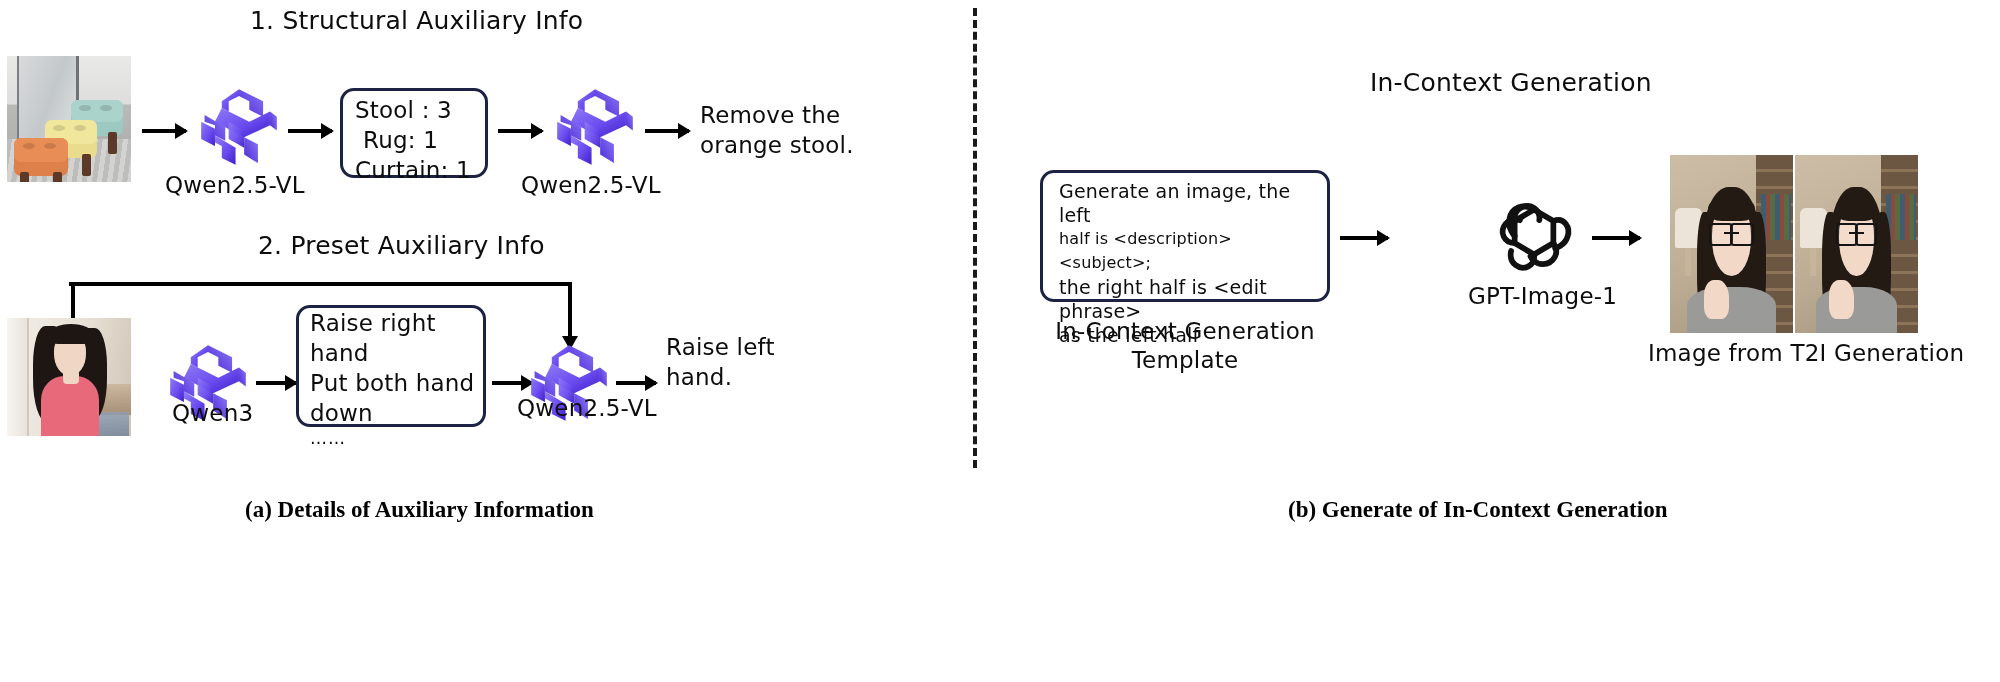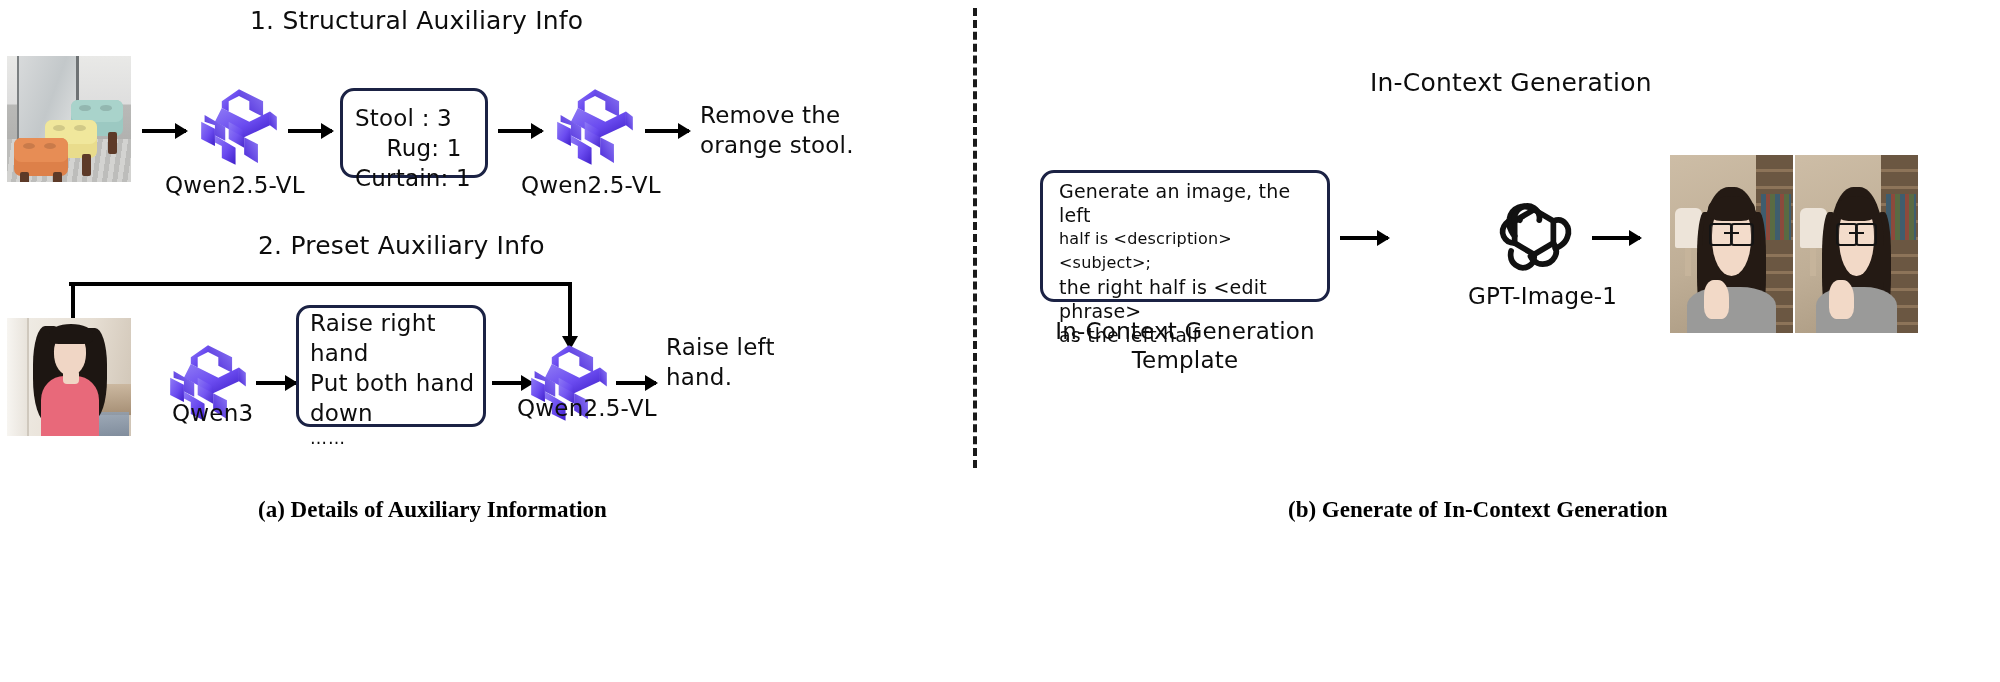--- a/index.html
+++ b/index.html
@@ -165,22 +165,22 @@
       <polygon points="56,62 56,82 72,92 72,70" fill="url(#qg2)"></polygon>
       <polygon points="38,44 56,54 56,74 38,64" fill="url(#qg1)" opacity="0.95"></polygon>
       <polygon points="6,44 22,52 22,72 6,64" fill="url(#qg1)"></polygon>
     </svg>
   </div>
   <div class="abs hand label" style="left:165px;top:172px;">Qwen2.5-VL</div>
 
   <div class="arrow" style="left:288px;top:129px;width:44px;"></div>
 
   <div class="rbox abs" style="left:340px;top:88px;width:148px;height:90px;">
-    <div class="hand body-txt" style="margin:12px 0 0 12px;">Stool : 3</div>
-    <div class="hand body-txt" style="margin-left:20px;text-align:center;">Rug: 1</div>
+    <div class="hand body-txt" style="margin:4px 0 0 12px;">Stool : 3</div>
+    <div class="hand body-txt" style="margin-left:20px;">Rug: 1</div>
     <div class="hand body-txt" style="margin-left:12px;">Curtain: 1</div>
   </div>
 
   <div class="arrow" style="left:498px;top:129px;width:44px;"></div>
 
   <div class="qwen" style="left:552px;top:84px;width:86px;height:86px;">
     <svg viewBox="0 0 100 100" width="86" height="86" aria-hidden="true">
       <polygon points="50,6 78,20 78,38 62,30 62,20 50,14" fill="url(#qg2)"></polygon>
       <polygon points="30,20 50,6 50,14 38,20 38,32 30,28" fill="url(#qg1)"></polygon>
       <polygon points="30,28 62,44 86,32 86,48 56,62 22,44" fill="url(#qg1)"></polygon>
@@ -263,21 +263,21 @@
   </div>
   <div class="abs hand label" style="left:517px;top:395px;">Qwen2.5-VL</div>
 
   <div class="arrow" style="left:616px;top:381px;width:40px;"></div>
 
   <div class="abs" style="left:666px;top:332px;">
     <div class="hand body-txt">Raise left</div>
     <div class="hand body-txt">hand.</div>
   </div>
 
-  <div class="abs caption" style="left:245px;top:497px;margin-left:13px;">(a) Details of Auxiliary Information</div>
+  <div class="abs caption" style="left:245px;top:497px;">(a) Details of Auxiliary Information</div>
 </div>
 
 <div class="divider" style="left:973px;top:8px;height:460px;"></div>
 
 <div class="abs" style="left:980px;top:0;width:1020px;height:682px;">
 
   <div class="abs hand sec-title" style="left:390px;top:68px;">In-Context Generation</div>
 
   <div class="rbox abs" style="left:60px;top:170px;width:290px;height:132px;padding:6px 0 0 16px;">
     <div class="hand" style="font-size:19px;line-height:24px;">Generate an image,  the left</div>
@@ -342,15 +342,16 @@
       <div class="glasses" style="width:34%;left:33%;">
         <i class="l"></i>
           <i class="r"></i>
       </div>
       <div class="bridge"></div>
       <div class="sweater" style="width:66%;left:17%;"></div>
       <div class="handc"></div>
     </div>
   </div>
 
+  <div class="abs hand label" style="left:668px;top:340px;">Image from T2I Generation</div>
 
   <div class="abs caption" style="left:308px;top:497px;">(b) Generate of In-Context Generation</div>
 </div>
 
 </body></html>

